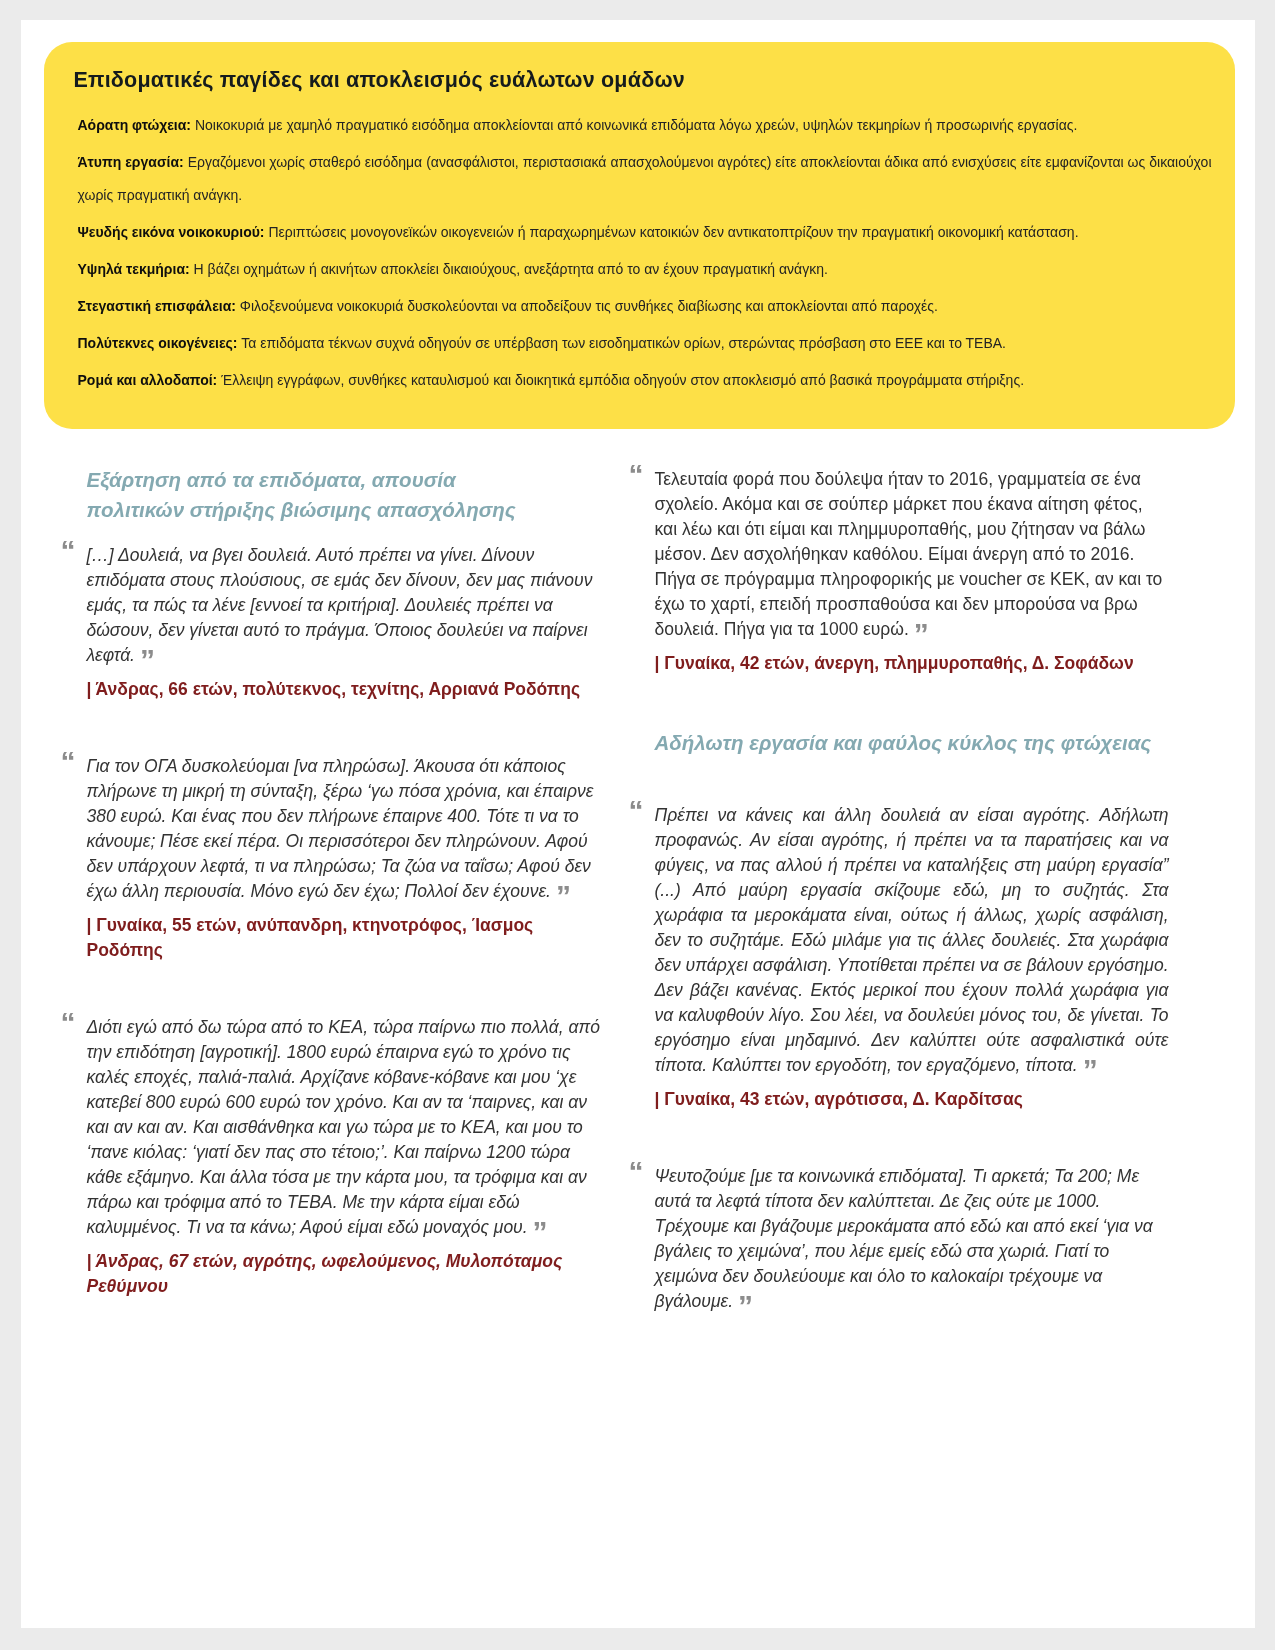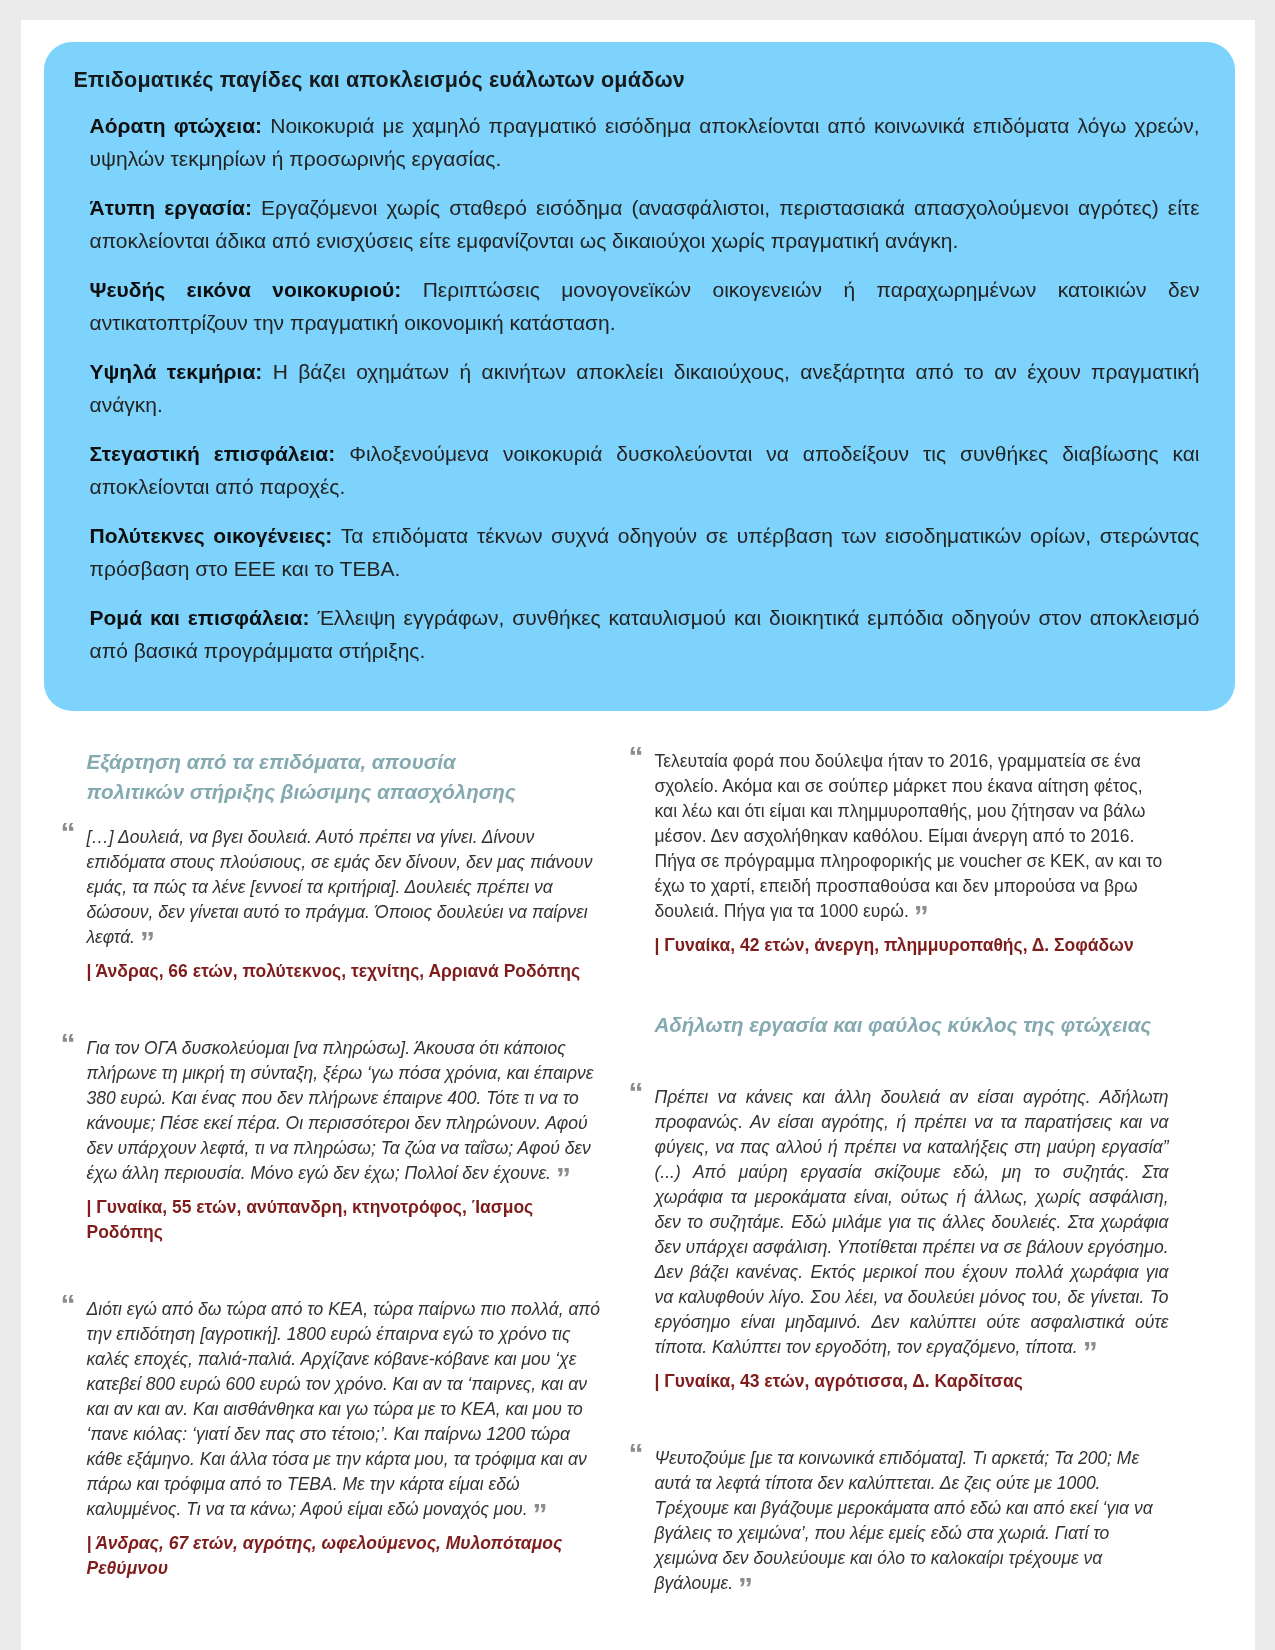--- a/index.html
+++ b/index.html
@@ -12,35 +12,35 @@
     width:1234px;
     margin:20px auto 22px;
     background:#ffffff;
     min-height:1608px;
     box-sizing:border-box;
     padding-bottom:40px;
     overflow:hidden;
   }
   
   .infobox{
-    background:#7dd3fc;
+    background:#fde047;
     border-radius:28px;
     margin:22px 20px 0 23px;
     padding:26px 19px 28px 30px;
   }
   .infobox-title{
     font-size:21.5px;
     font-weight:bold;
     color:#151b1d;
     margin:0 0 16px 0;
     letter-spacing:.2px;
   }
   .info-item{
-    margin:16px;
-    font-size:21px;
+    margin:4px;
+    font-size:14px;
     line-height:33px;
     color:#232323;
     text-align:justify;
   }
   .info-item strong{color:#0e0e0e;}
   
   .columns{
     display:flex;
     gap:32px;
     padding:36px 86px 0 44px;
@@ -129,21 +129,21 @@
     </p>
     <p class="info-item">
       <strong>Στεγαστική επισφάλεια:</strong>
       <span>Φιλοξενούμενα νοικοκυριά δυσκολεύονται να αποδείξουν τις συνθήκες διαβίωσης και αποκλείονται από παροχές.</span>
     </p>
     <p class="info-item">
       <strong>Πολύτεκνες οικογένειες:</strong>
       <span>Τα επιδόματα τέκνων συχνά οδηγούν σε υπέρβαση των εισοδηματικών ορίων, στερώντας πρόσβαση στο ΕΕΕ και το ΤΕΒΑ.</span>
     </p>
     <p class="info-item">
-      <strong>Ρομά και επισφάλεια:</strong>
+      <strong>Ρομά και αλλοδαποί:</strong>
       <span>Έλλειψη εγγράφων, συνθήκες καταυλισμού και διοικητικά εμπόδια οδηγούν στον αποκλεισμό από βασικά προγράμματα στήριξης.</span>
     </p>
   </section>
 
   <div class="columns">
 
     <div class="col">
       <h3 class="col-heading">Εξάρτηση από τα επιδόματα, απουσία πολιτικών στήριξης βιώσιμης απασχόλησης</h3>
 
       <div class="quote-group">

